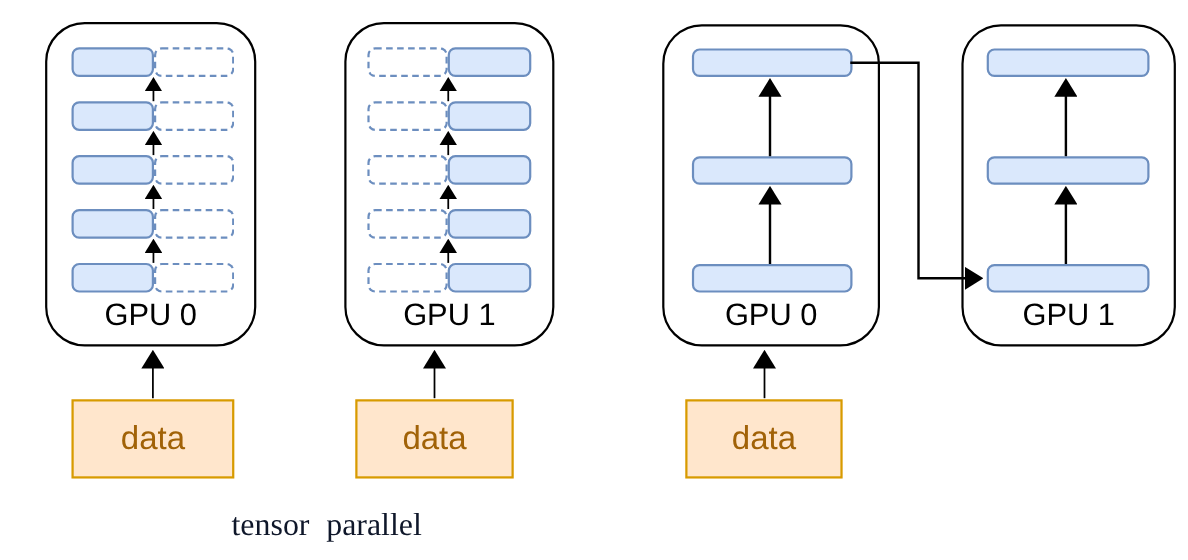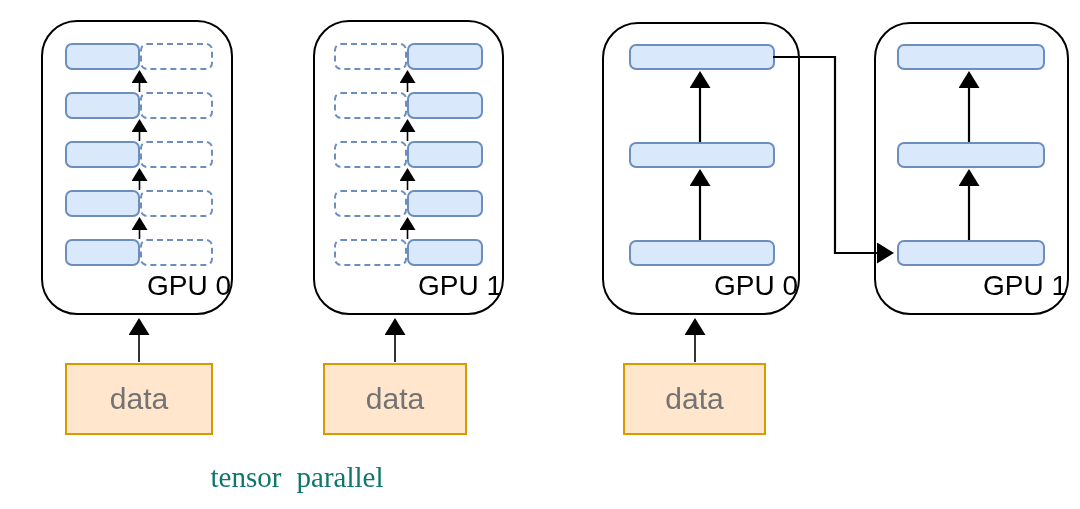--- a/index.html
+++ b/index.html
@@ -28,44 +28,44 @@
     background:var(--layer-fill,#dae8fc);
     border:2px solid var(--layer-stroke,#6c8ebf);
   }
   .layer-dashed{
     background:transparent;
     border:2px dashed var(--layer-stroke,#6c8ebf);
   }
   .gpu-label{
     position:absolute;
     left:0;right:0;
-    text-align:right;
+    text-align:center;
     font-size:28px;
     color:#000;
     z-index:3;
     line-height:1.1;
   }
   .data-box{
     position:absolute;
     box-sizing:border-box;
     background:var(--data-fill,#ffe6cc);
     border:2.5px solid var(--data-stroke,#d79b00);
     display:flex;
     align-items:center;
     justify-content:center;
     font-size:30px;
-    color:#737373;
+    color:#a16207;
     z-index:2;
   }
   .caption{
     position:absolute;
     text-align:center;
     font-family:"Liberation Serif", serif;
     font-size:29px;
-    color:#0f766e;
+    color:#0f172a;
     word-spacing:8px;
     z-index:3;
   }
   .arrow-layer{
     position:absolute;
     left:0;top:0;
     width:1080px;height:509px;
     z-index:5;
     pointer-events:none;
   }

